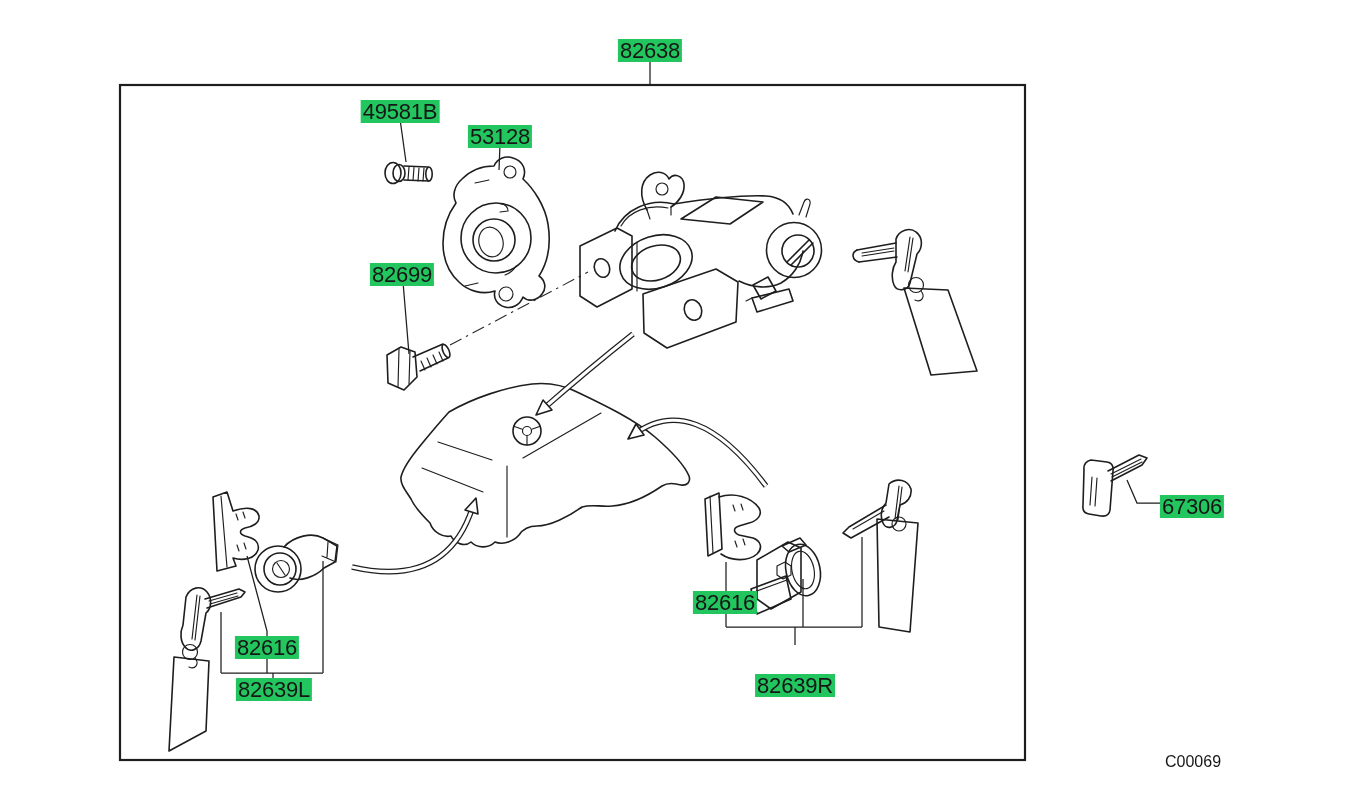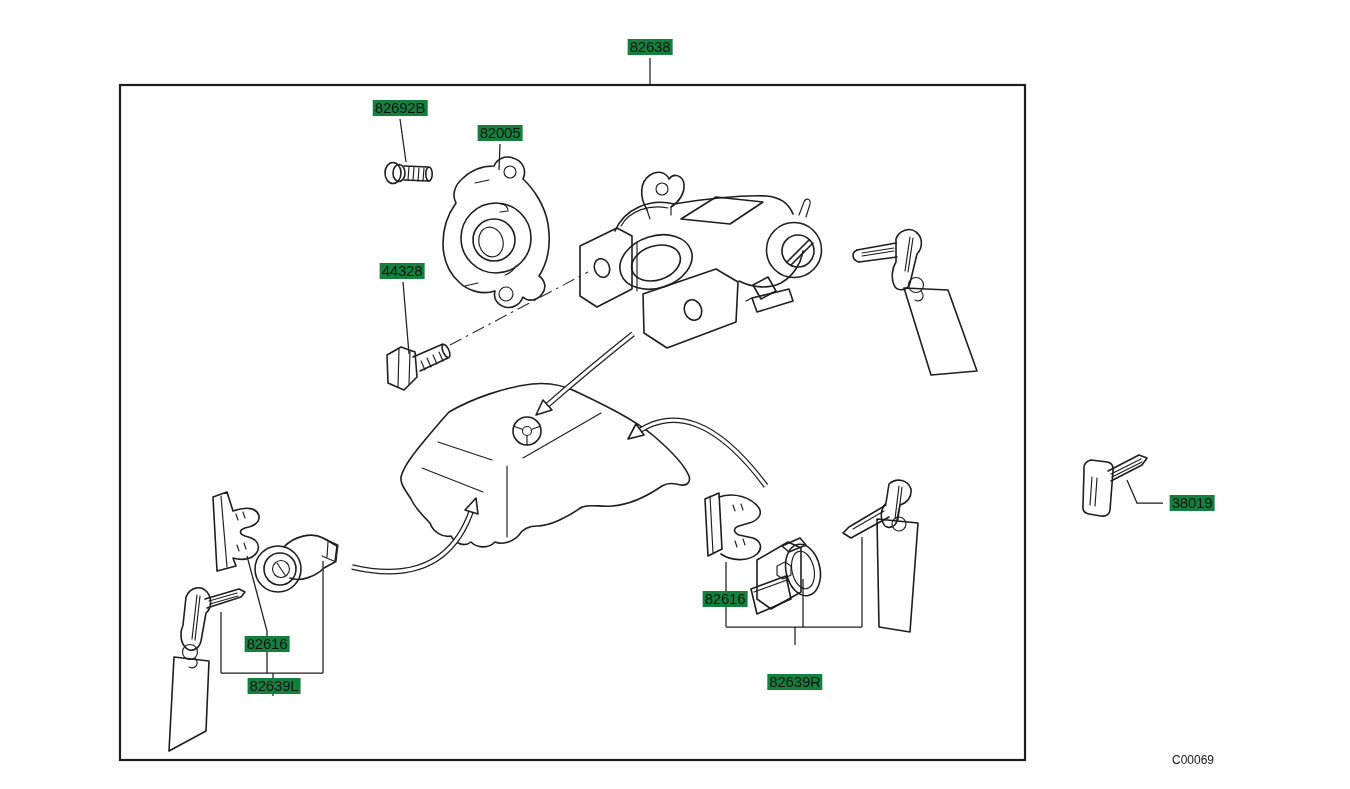--- a/index.html
+++ b/index.html
@@ -1,21 +1,21 @@
 <!DOCTYPE html>
 <html><head>
 <meta charset="utf-8">
 <style>
   html,body{margin:0;padding:0;background:#ffffff;}
   .stage{position:relative;width:1350px;height:789px;background:#fff;overflow:hidden;
          font-family:"Liberation Sans",sans-serif;}
   .stage svg{position:absolute;left:0;top:0;}
-  .callout{position:absolute;transform:translateX(-50%);font-size:15px;line-height:1.05;
-           color:#161616;background:#15803d;padding:0 2px;white-space:nowrap;letter-spacing:-0.2px;}
-  .figcode{position:absolute;transform:translateX(-50%);font-size:12px;color:#161616;background:#fff;}
+  .callout{position:absolute;transform:translateX(-50%);font-size:22px;line-height:1.05;
+           color:#161616;background:#22c55e;padding:0 2px;white-space:nowrap;letter-spacing:-0.2px;}
+  .figcode{position:absolute;transform:translateX(-50%);font-size:16px;color:#161616;background:#fff;}
   .ln{fill:none;stroke:#1e1e1e;stroke-width:1.6;stroke-linecap:round;stroke-linejoin:round;}
   .thin{fill:none;stroke:#1e1e1e;stroke-width:1.15;stroke-linecap:round;stroke-linejoin:round;}
   .ldr{fill:none;stroke:#1e1e1e;stroke-width:1.25;stroke-linecap:butt;}
   .ctr{fill:none;stroke:#2a2a2a;stroke-width:1.1;stroke-dasharray:13 5 2.5 5;}
   .arrow-outer{fill:none;stroke:#1e1e1e;stroke-width:5.6;stroke-linecap:butt;}
   .arrow-inner{fill:none;stroke:#ffffff;stroke-width:3.1;stroke-linecap:butt;}
   .head{fill:#ffffff;stroke:#1e1e1e;stroke-width:1.6;stroke-linejoin:round;}
 </style>
 </head>
 <body>
@@ -216,24 +216,24 @@
   <g>
     <path class="ln" d="M1084,470 Q1083,462 1091,460 L1107,462 Q1114,463 1113,471 L1110,510 Q1109,517 1101,516 L1089,514 Q1082,513 1083,505 Z"></path>
     <path class="thin" d="M1092,477 L1090,505 M1097,478 L1095,506"></path>
     <path class="ln" d="M1108,471 L1139,455 L1147,458 L1142,465 L1111,481"></path>
     <path class="thin" d="M1111,474 L1141,459 M1112,477 L1142,462"></path>
   </g>
 
 </svg>
 
 <div class="callout" style="left:650px;top:39px">82638</div>
-<div class="callout" style="left:400px;top:100px">82692B</div>
-<div class="callout" style="left:500px;top:125px">82005</div>
-<div class="callout" style="left:402px;top:263px">44328</div>
+<div class="callout" style="left:400px;top:100px">49581B</div>
+<div class="callout" style="left:500px;top:125px">53128</div>
+<div class="callout" style="left:402px;top:263px">82699</div>
 <div class="callout" style="left:267px;top:636px">82616</div>
 <div class="callout" style="left:274px;top:678px">82639L</div>
 <div class="callout" style="left:725px;top:591px">82616</div>
 <div class="callout" style="left:795px;top:674px">82639R</div>
-<div class="callout" style="left:1192px;top:495px">38019</div>
+<div class="callout" style="left:1192px;top:495px">67306</div>
 
 <div class="figcode" style="left:1193px;top:753px">C00069</div>
 
 </div>
 
 </body></html>

